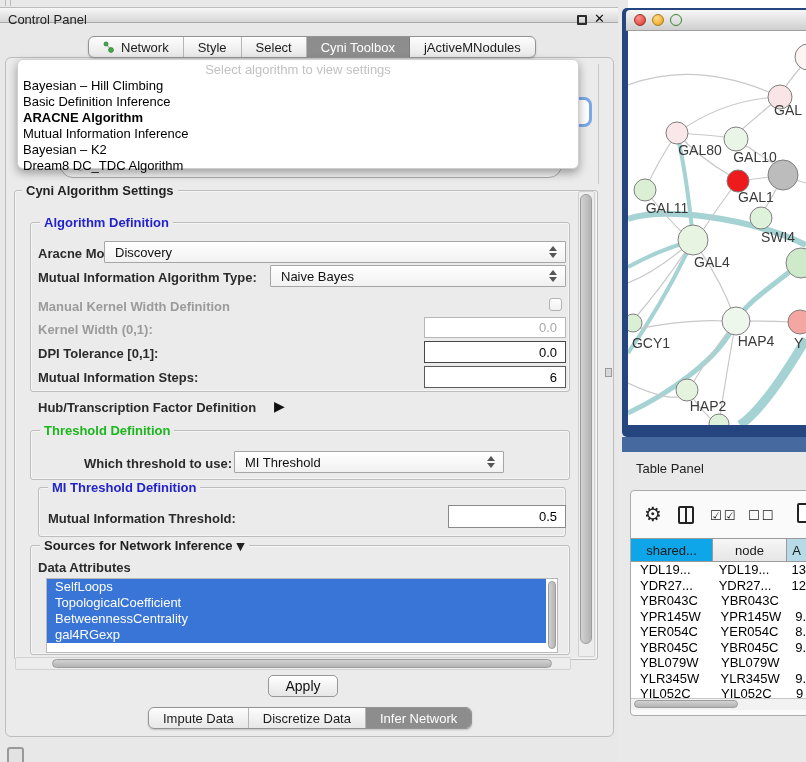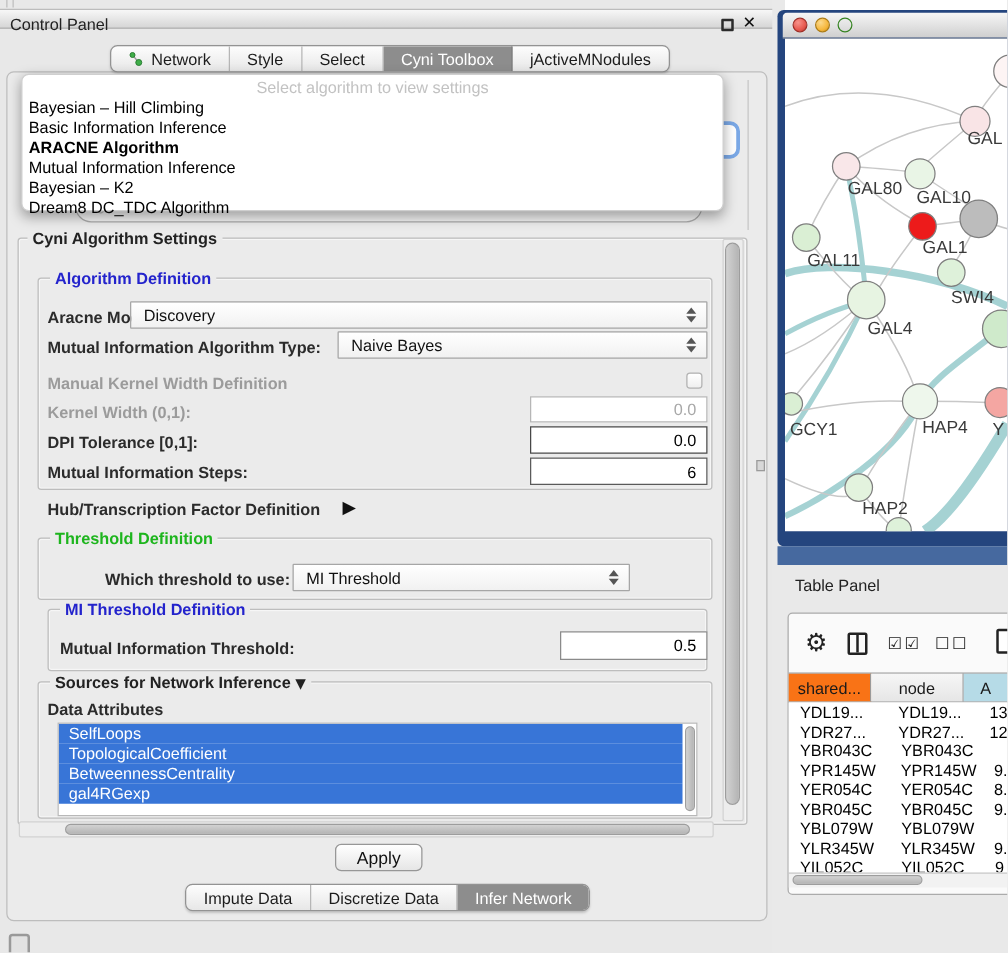--- a/index.html
+++ b/index.html
@@ -80,21 +80,21 @@
   </div>
 
   <div class="abs" style="left:60px;top:150px;width:502px;height:28px;background:#f3f3f3;border:1px solid #ababab;border-radius:13px;z-index:1;line-height:26px;padding-left:16px;color:#bdbdbd;font-size:13px;">gal-filtered sif default node</div>
 
   <div class="abs" style="left:566px;top:97px;width:26px;height:30px;border:3px solid #7aa8e6;border-radius:8px;background:#fff;z-index:1;"></div>
   <div class="abs" style="left:598px;top:64px;width:1px;height:120px;background:#c6c6c6;z-index:1;"></div>
 
   <div class="popup">
     <div class="ph">Select algorithm to view settings</div>
     <div class="it">Bayesian – Hill Climbing</div>
-    <div class="it">Basic Information Inference</div>
+    <div class="it">Basic Definition Inference</div>
     <div class="it bold">ARACNE Algorithm</div>
     <div class="it">Mutual Information Inference</div>
     <div class="it">Bayesian – K2</div>
     <div class="it">Dream8 DC_TDC Algorithm</div>
   </div>
 
   <div class="gborder" style="left:14px;top:190px;width:584px;height:470px;"></div>
   <span class="gtitle" style="left:22px;top:183px;color:#222;">Cyni Algorithm Settings</span>
 
   <div class="track" style="left:578px;top:191px;width:17px;height:466px;"></div>
@@ -275,21 +275,21 @@
 
   <span class="abs glyph" style="left:644px;top:502px;font-size:20px;color:#222;">⚙</span>
   <div class="abs" style="left:678px;top:506px;width:16px;height:18px;border:2px solid #222;border-radius:2px;">
     <div style="position:absolute;left:5px;top:0;width:2px;height:14px;background:#222;"></div>
   </div>
   <span class="abs glyph" style="left:710px;top:508px;font-size:13px;color:#222;letter-spacing:2px;">☑☑</span>
   <span class="abs glyph" style="left:748px;top:508px;font-size:13px;color:#222;letter-spacing:2px;">☐☐</span>
   <div class="abs" style="left:797px;top:503px;width:15px;height:20px;border:2px solid #222;border-radius:2px;background:#fff;"></div>
 
   <div class="thead" style="left:631px;top:538px;width:175px;">
-    <div class="thc" style="width:66px;background:#f97316;">shared...</div>
+    <div class="thc" style="width:82px;background:#0ea5e9;">shared...</div>
     <div class="thc" style="width:74px;background:linear-gradient(#f6f6f6,#e6e6e6);">node</div>
     <div class="thc" style="flex:1;background:#b6dbe7;border-right:none;">A</div>
   </div>
 
   <div class="abs" style="left:631px;top:562px;width:175px;height:136px;overflow:hidden;background:#fff;">
     <div class="trow">
         <span class="tc1">YDL19...</span>
         <span class="tc2">YDL19...</span>
         <span class="tc3">13</span>
       </div>

